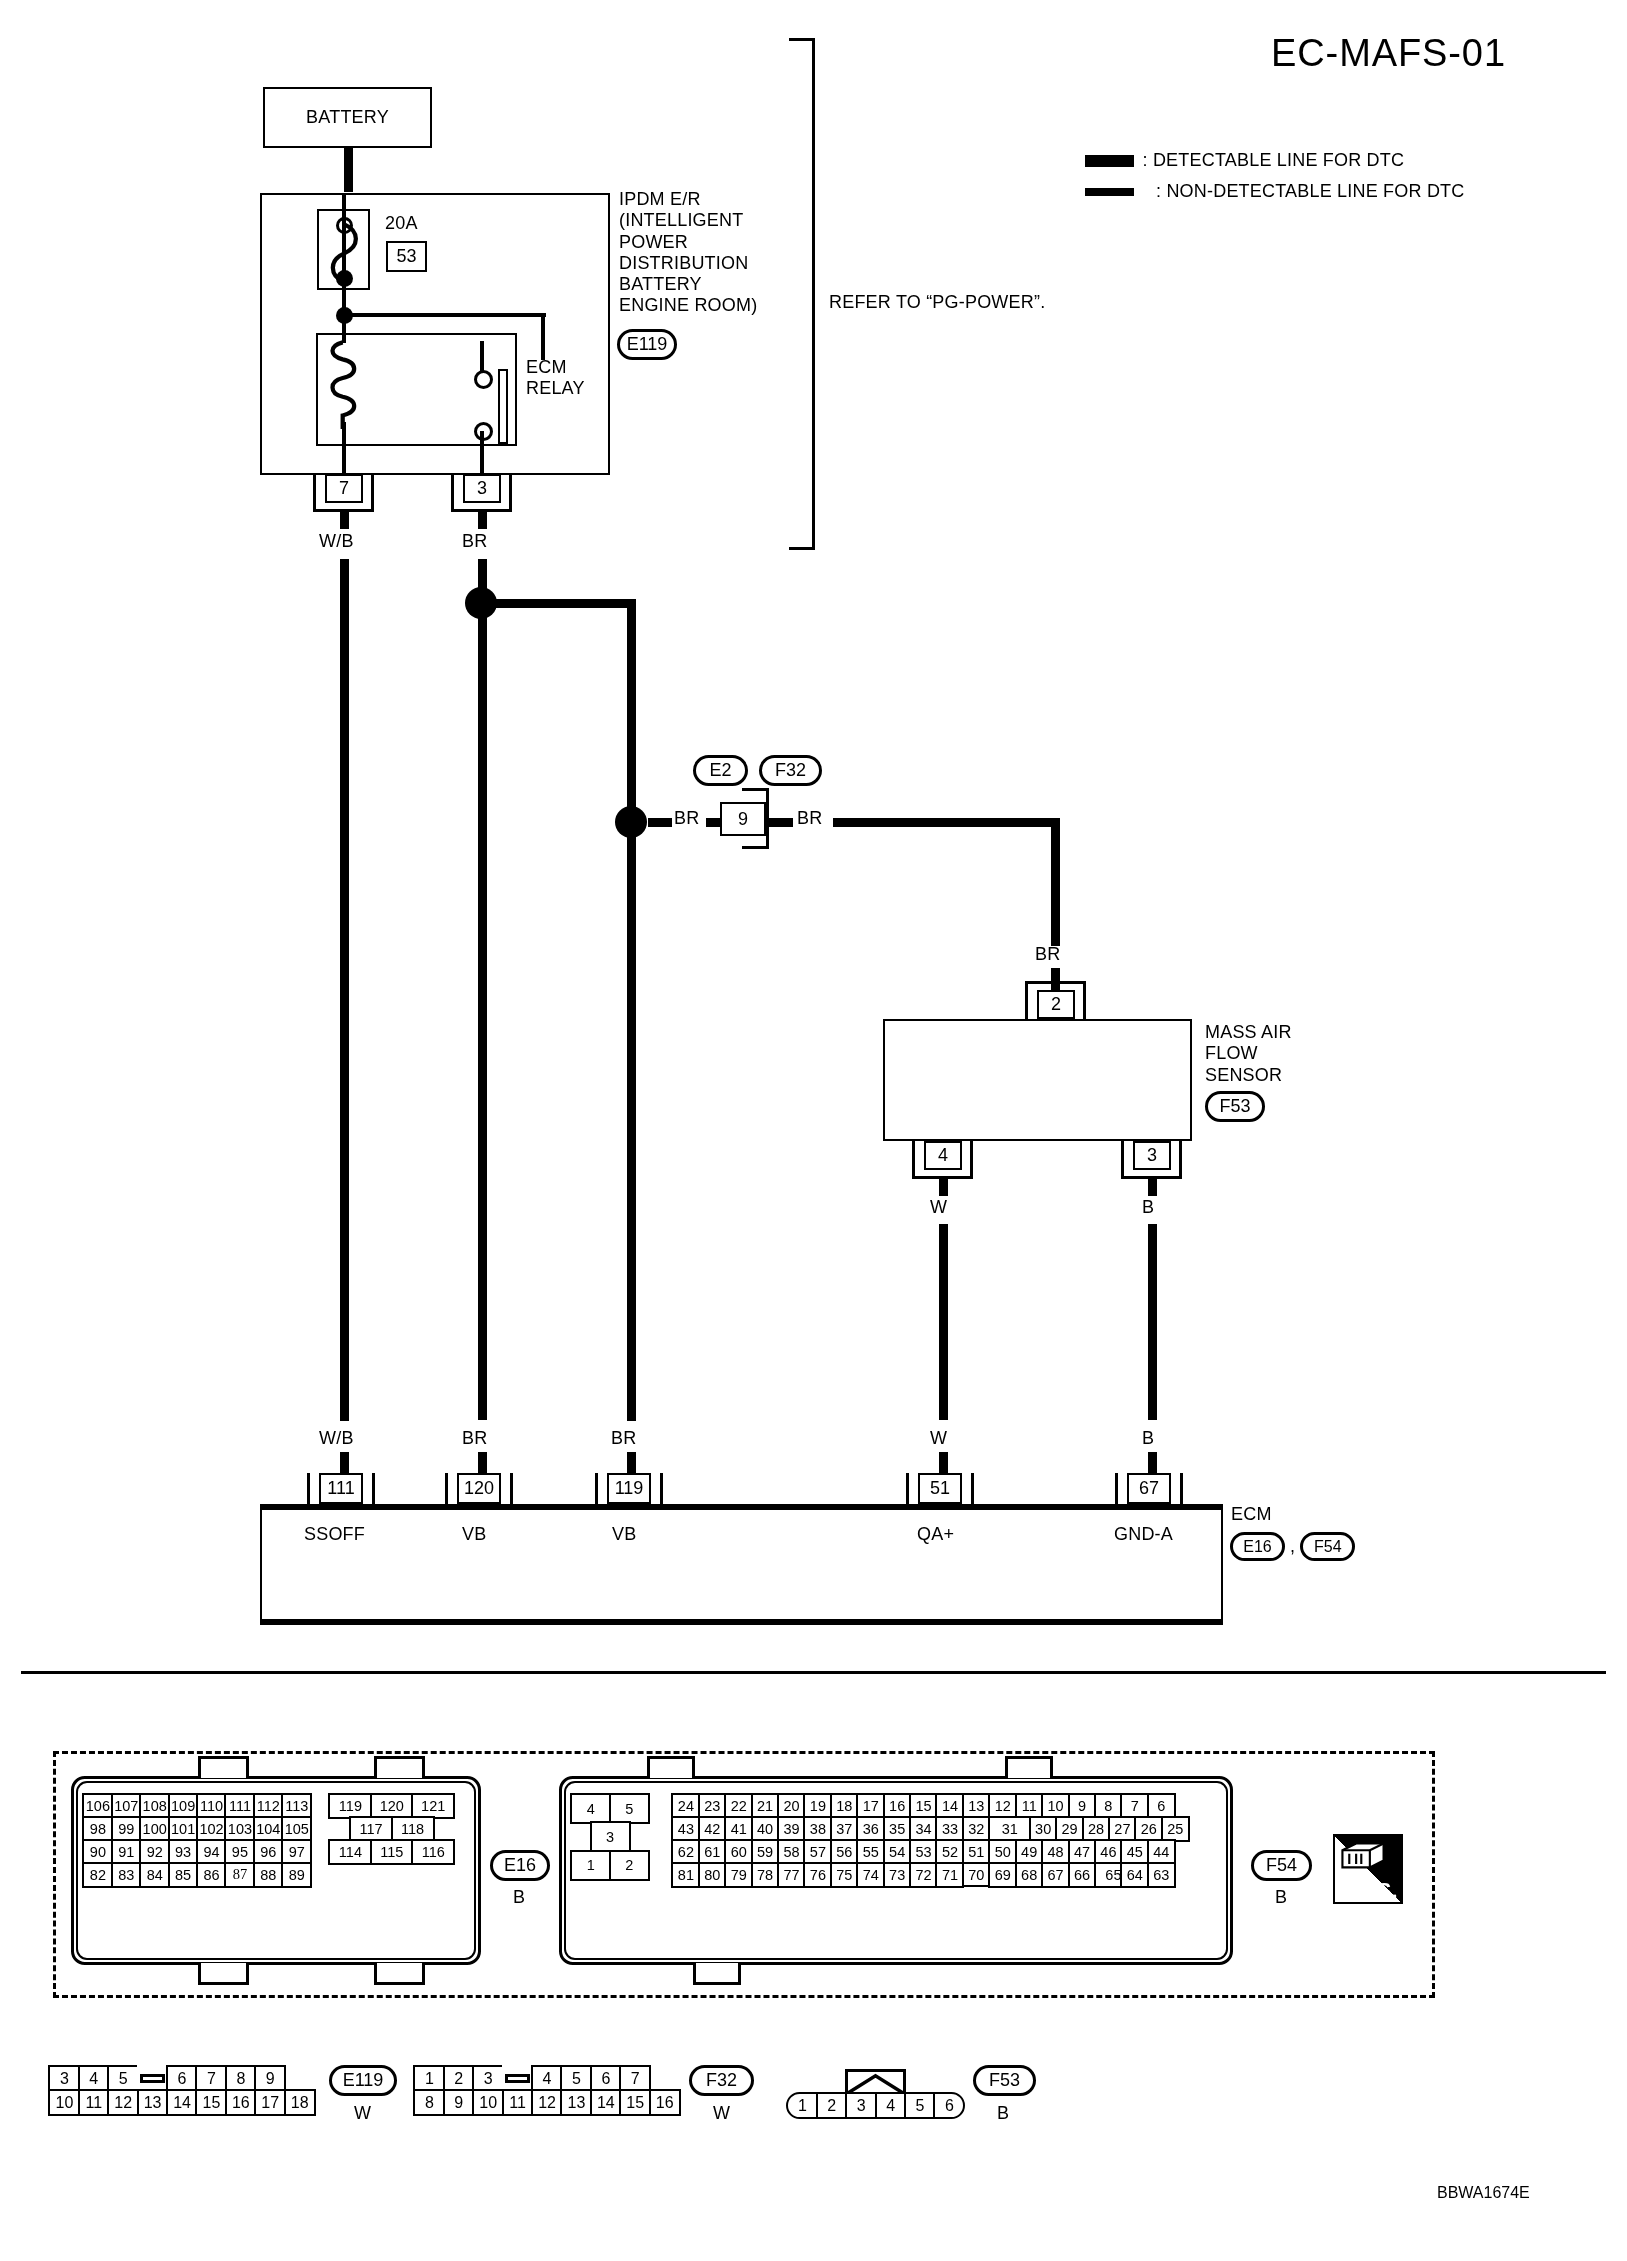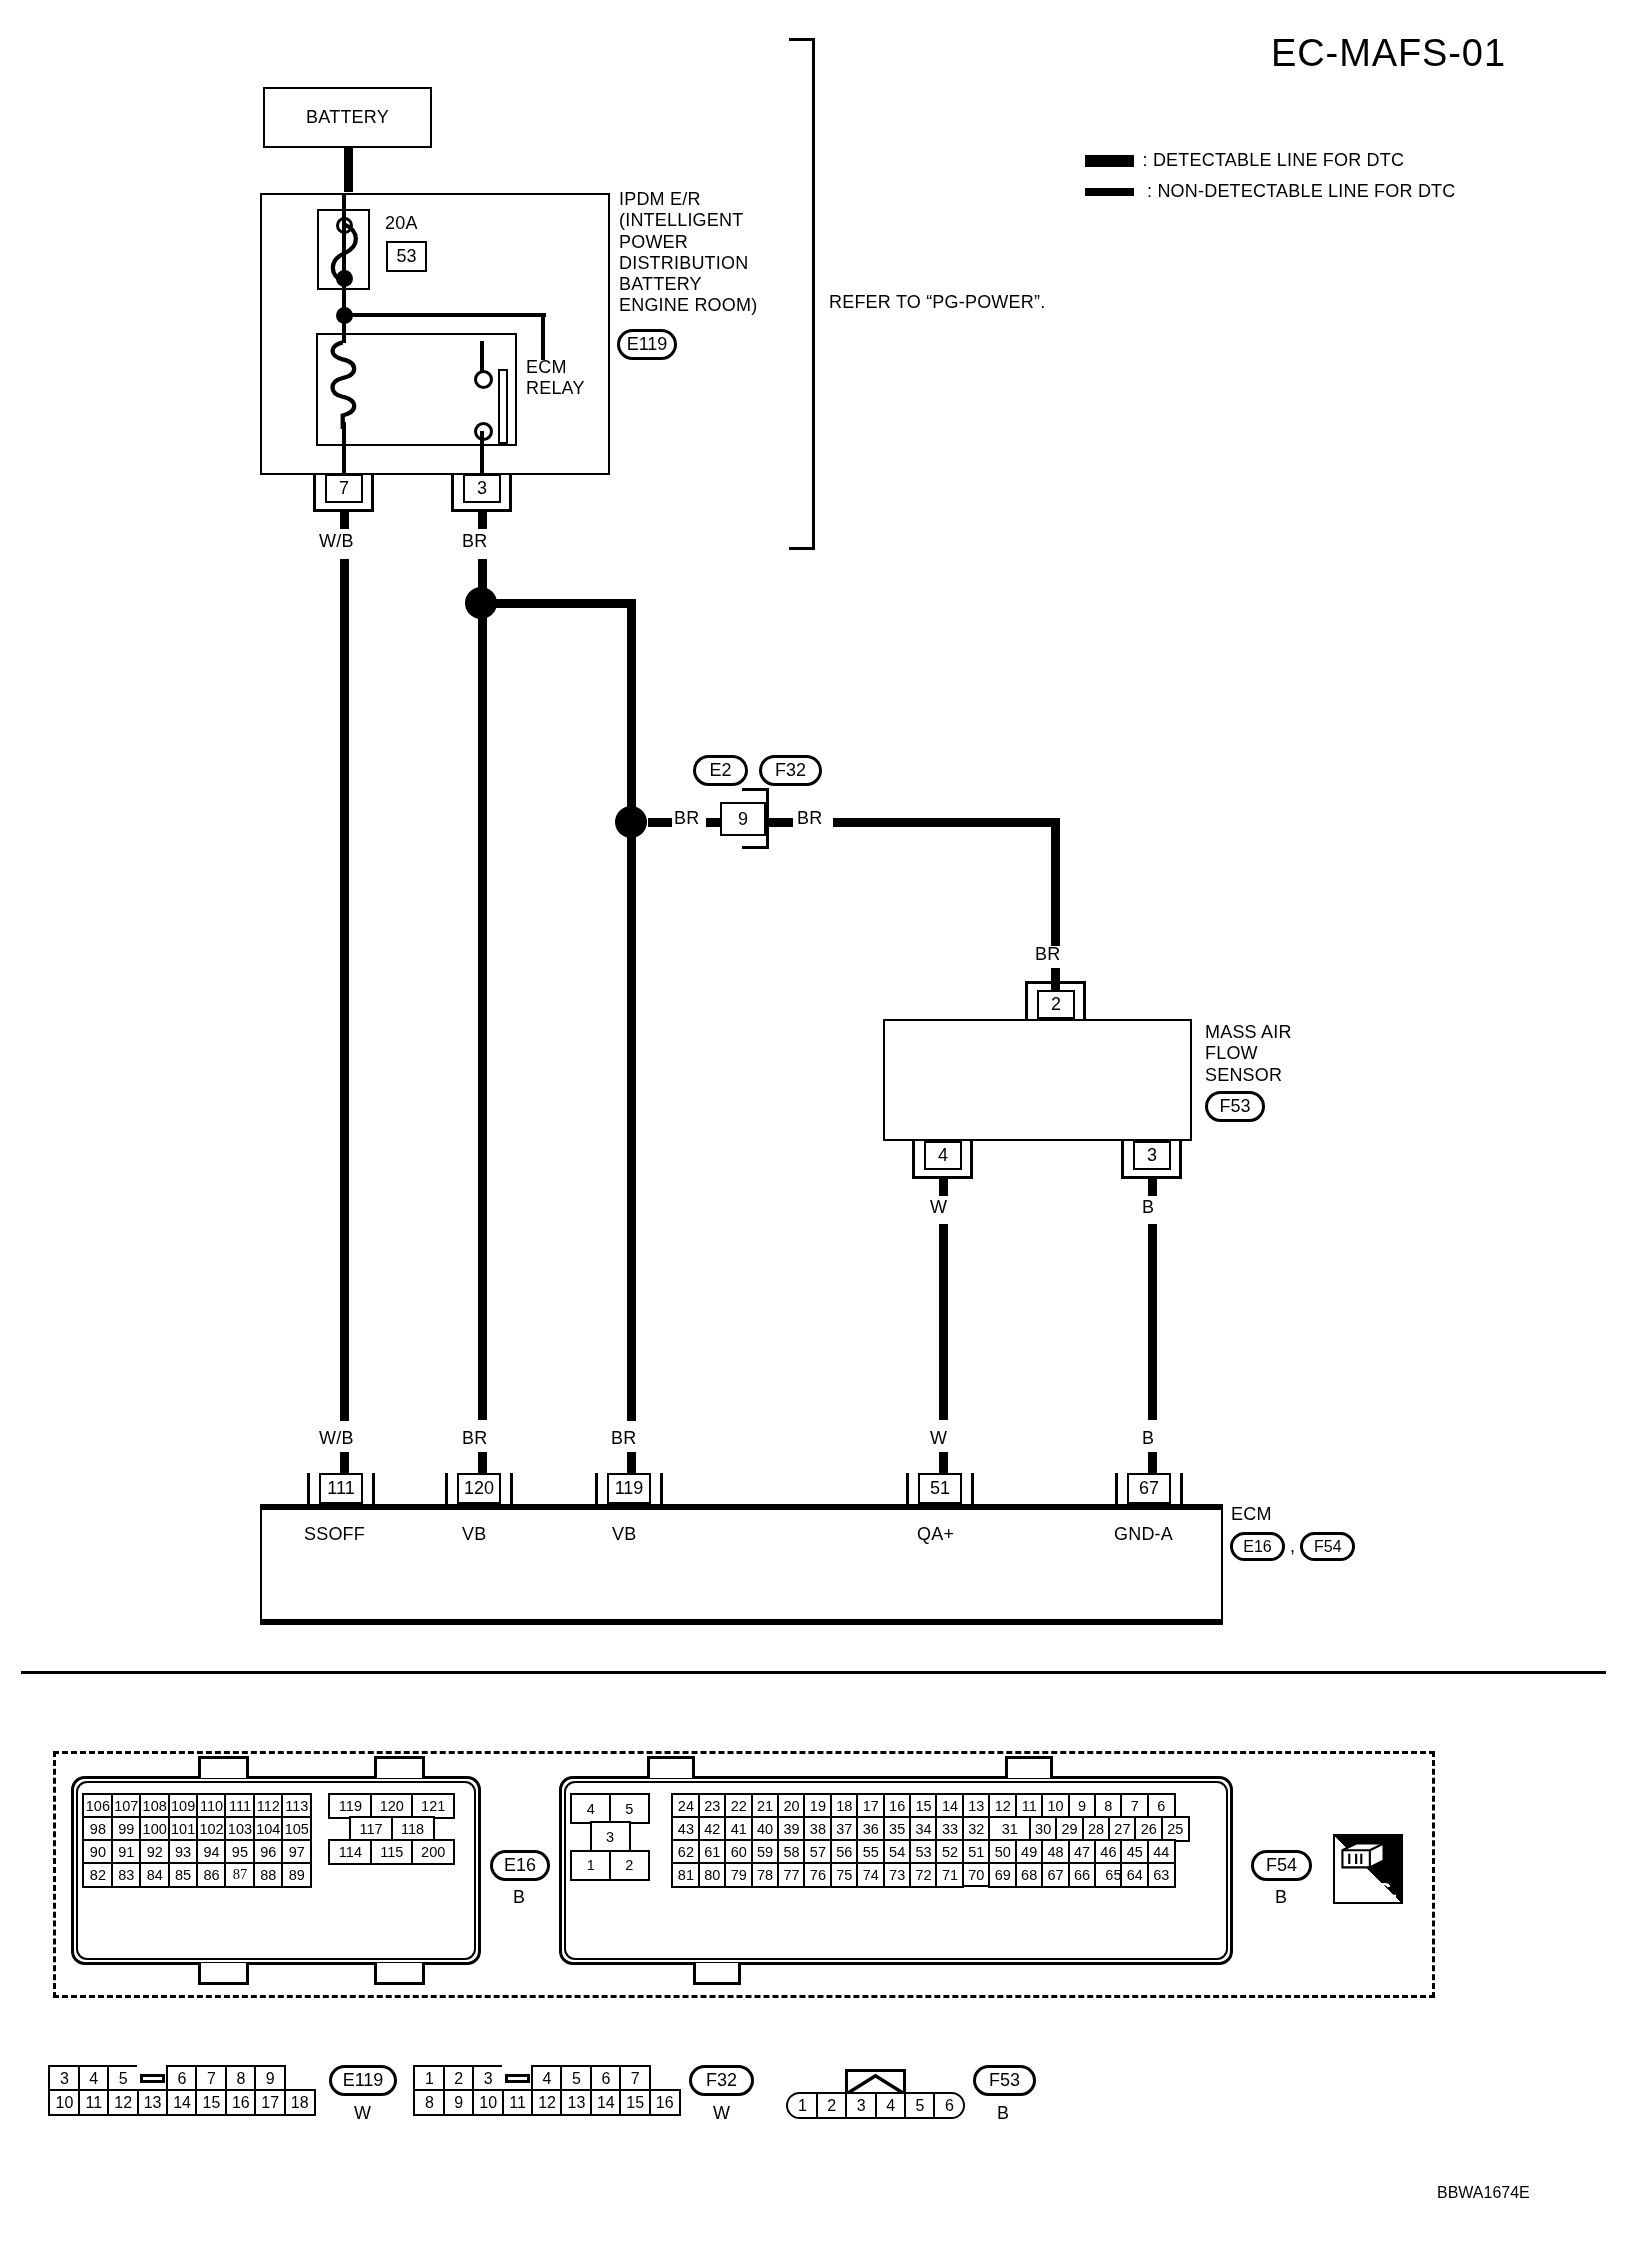--- a/index.html
+++ b/index.html
@@ -39,21 +39,21 @@
 </head>
 <body>
 
 <div class="abs title" style="left:1271px;top:32px;">EC-MAFS-01</div>
 
 <div class="abs" style="left:1085px;top:150px;">
   <div style="display:flex;align-items:center;gap:8.5px;margin-bottom:10.2px;">
     <div class="legend-thick"></div>
     <div class="txt">: DETECTABLE LINE FOR DTC</div>
   </div>
-  <div style="display:flex;align-items:center;gap:13px;">
+  <div style="display:flex;align-items:center;gap:22px;">
     <div class="legend-thin"></div>
     <div class="txt">: NON-DETECTABLE LINE FOR DTC</div>
   </div>
 </div>
 
 <div class="abs box" style="left:263px;top:87px;width:169px;height:61px;display:flex;align-items:center;justify-content:center;">
   <span class="txt">BATTERY</span>
 </div>
 
 <div class="abs wire-v" style="left:344px;top:148px;height:44px;"></div>
@@ -259,21 +259,21 @@
       <div class="cell" style="width: 44px; height: 25.6px; font-size: 14.5px; margin-left: -2.6px;">120</div>
       <div class="cell" style="width: 44px; height: 25.6px; font-size: 14.5px; margin-left: -2.6px;">121</div>
     </div>
     <div class="grid-row" style="justify-content: center; margin-top: -2.6px;">
       <div class="cell" style="width: 44px; height: 25.6px; font-size: 14.5px; margin-left: -2.6px;">117</div>
       <div class="cell" style="width: 44px; height: 25.6px; font-size: 14.5px; margin-left: -2.6px;">118</div>
     </div>
     <div class="grid-row" style="justify-content: center; margin-top: -2.6px;">
       <div class="cell" style="width: 44px; height: 25.6px; font-size: 14.5px; margin-left: -2.6px;">114</div>
       <div class="cell" style="width: 44px; height: 25.6px; font-size: 14.5px; margin-left: -2.6px;">115</div>
-      <div class="cell" style="width: 44px; height: 25.6px; font-size: 14.5px; margin-left: -2.6px;">200</div>
+      <div class="cell" style="width: 44px; height: 25.6px; font-size: 14.5px; margin-left: -2.6px;">116</div>
     </div>
   </div>
 <div class="abs cap" style="left:490px;top:1850px;width:60px;height:31px;">E16</div>
 <div class="abs txt" style="left:513px;top:1887px;">B</div>
 
 <div class="abs" style="left:559px;top:1776px;width:674px;height:189px;border:3.4px solid #000;border-radius:13.7px;box-sizing:border-box;background:#fff;"></div>
 <div class="abs" style="left:564px;top:1781px;width:664px;height:179px;border:2.6px solid #000;border-radius:11px;box-sizing:border-box;"></div>
 <div class="abs" style="left:647px;top:1756px;width:48px;height:22px;border:3.4px solid #000;border-bottom:none;box-sizing:border-box;background:#fff;"></div>
 <div class="abs" style="left:1005px;top:1756px;width:48px;height:22px;border:3.4px solid #000;border-bottom:none;box-sizing:border-box;background:#fff;"></div>
 <div class="abs" style="left:693px;top:1963px;width:48px;height:22px;border:3.4px solid #000;border-top:none;box-sizing:border-box;background:#fff;"></div>

